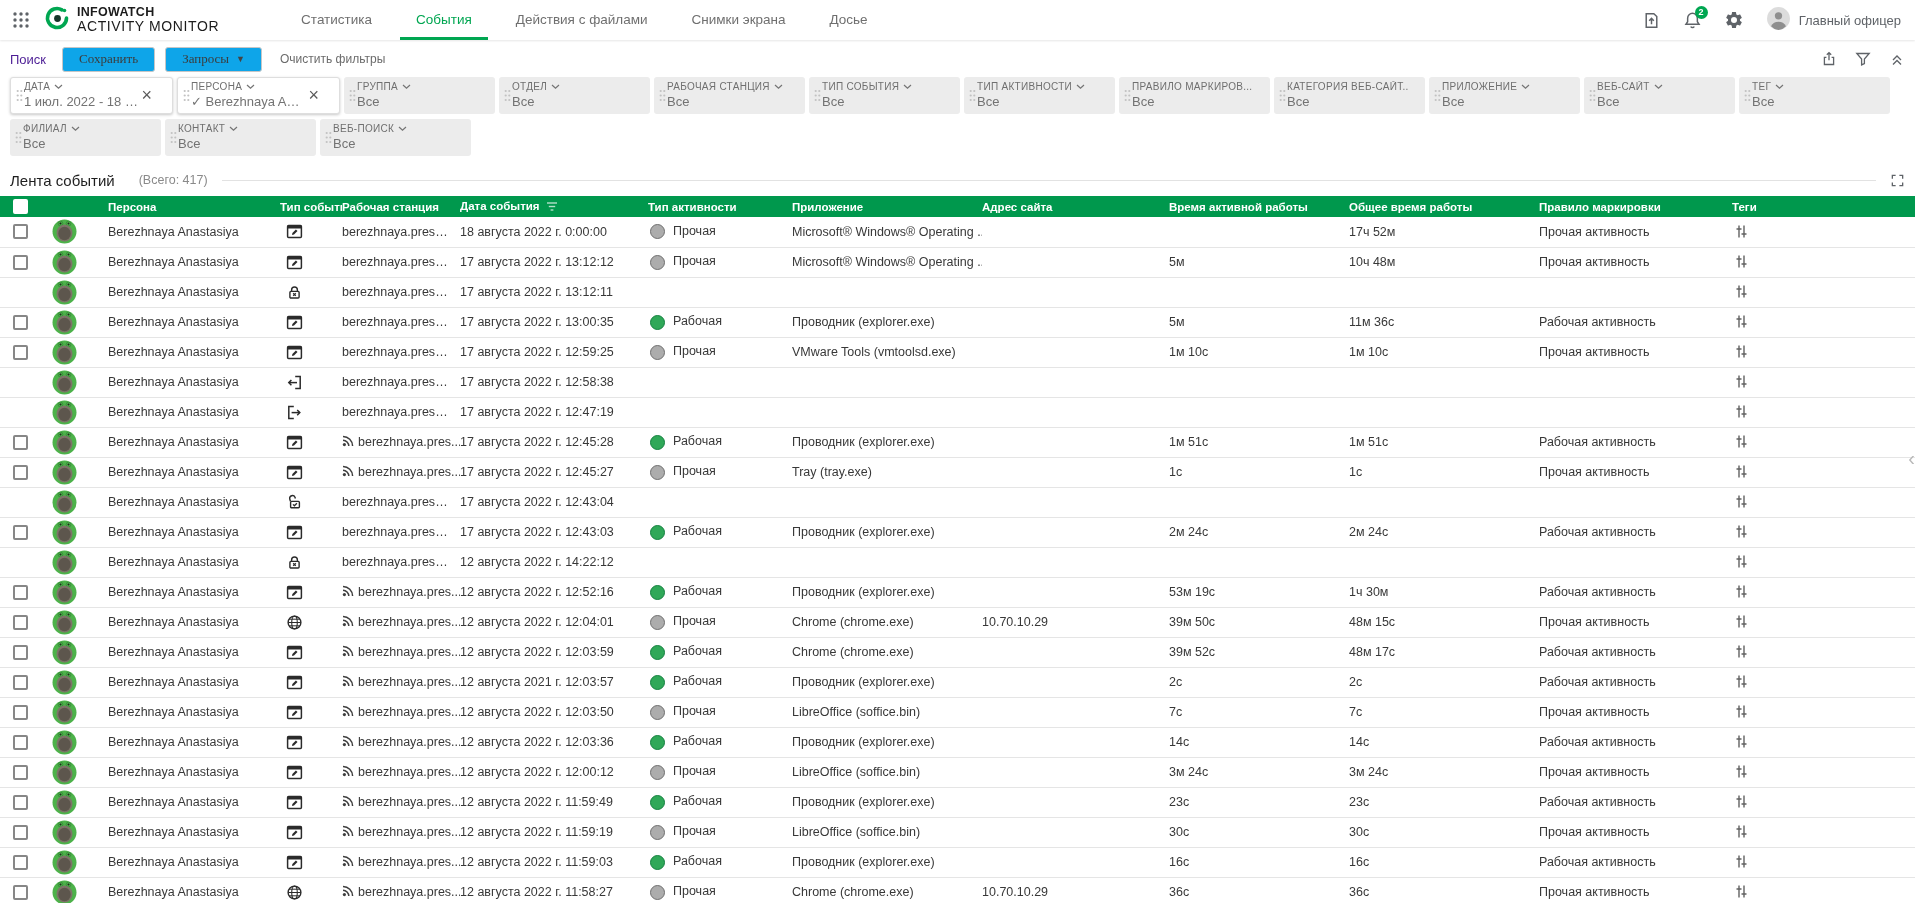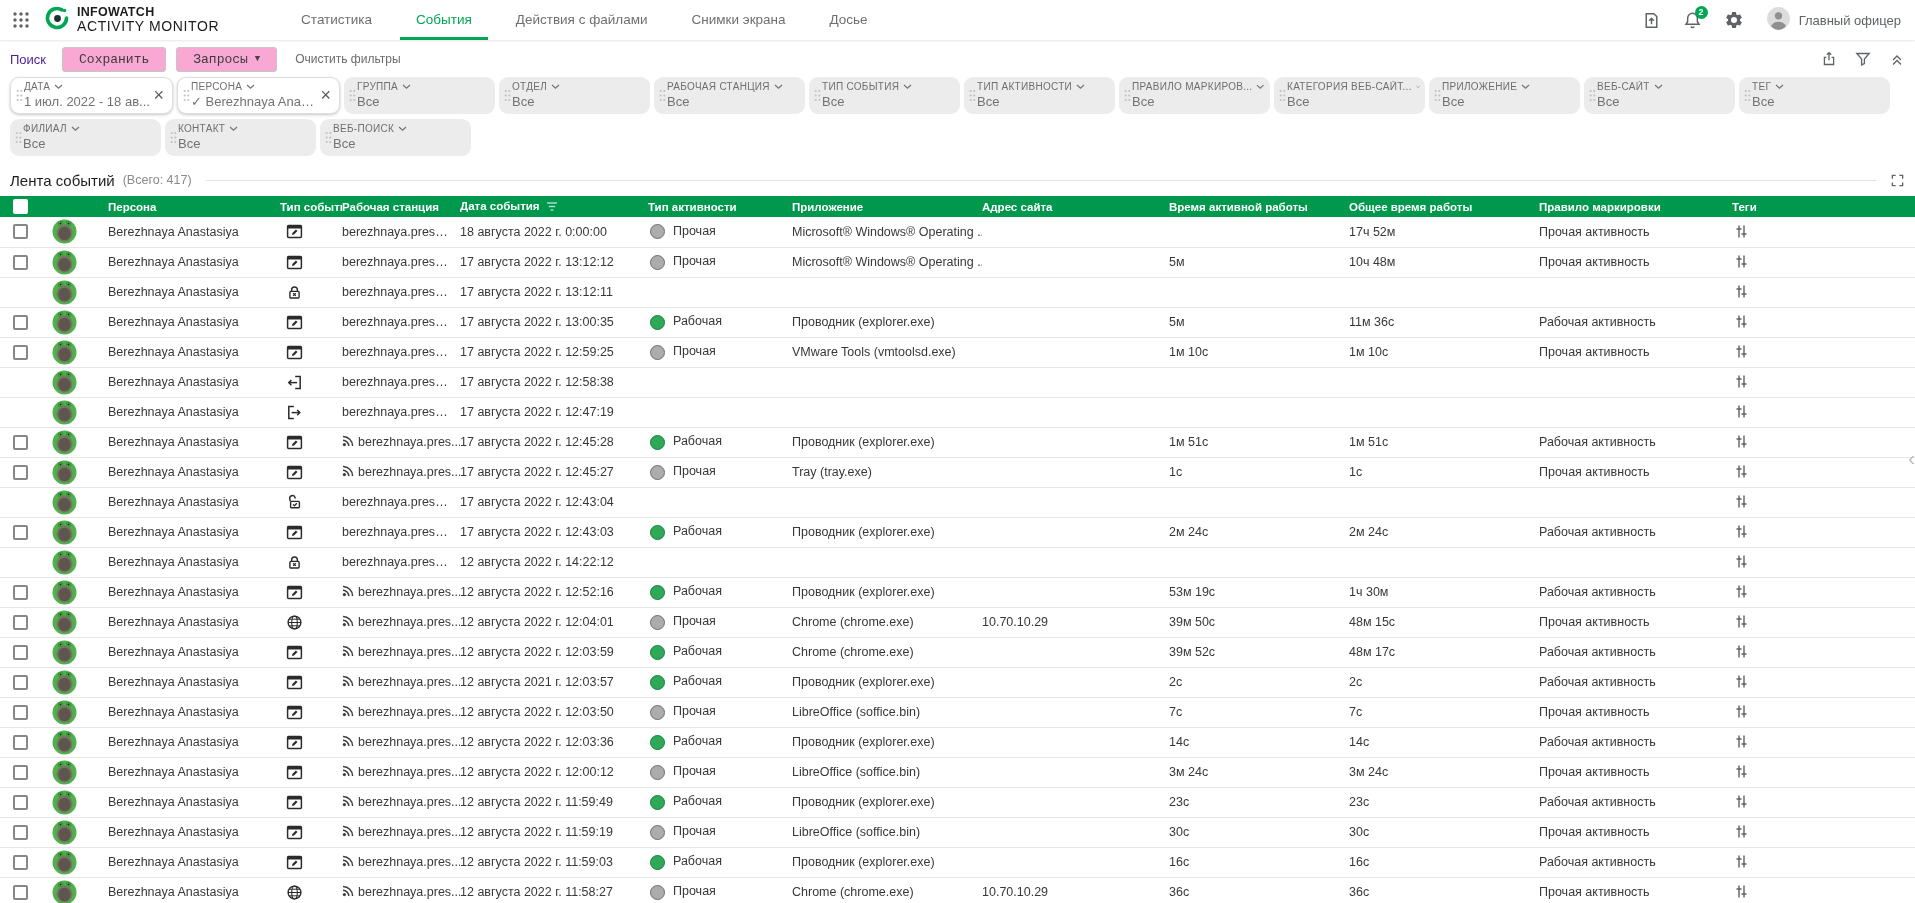--- a/index.html
+++ b/index.html
@@ -18,36 +18,36 @@
   .tab.active::after{content:"";position:absolute;left:6px;right:6px;bottom:0;height:3px;background:#00A651}
   .top-actions{margin-left:auto;display:flex;align-items:center;gap:22px}
   .icon-btn{position:relative;display:inline-flex;cursor:pointer}
   .badge{position:absolute;top:-5px;right:-6px;min-width:13px;height:13px;border-radius:50%;background:#00A651;color:#fff;font-size:9px;font-weight:bold;display:flex;align-items:center;justify-content:center}
   .user{display:flex;align-items:center;gap:8px}
   .user-name{font-size:13px;color:#5f6368;white-space:nowrap}
   
   .filter-panel{padding:6px 10px 4px 10px}
   .ftoolbar{display:flex;align-items:center;height:26px}
   .search-label{font-size:13px;color:#4c1d95;margin-right:16px}
-  .btn{height:25px;border:1px solid #c6c6c6;border-radius:3px;background:#f9a8d4;padding:0 16px;font-size:13px;color:#3c3c3c;cursor:pointer;margin-right:10px;display:inline-flex;align-items:center;gap:7px;font-family:Liberation Mono, monospace}
+  .btn{height:25px;border:1px solid #c6c6c6;border-radius:3px;background:#0ea5e9;padding:0 16px;font-size:13px;color:#3c3c3c;cursor:pointer;margin-right:10px;display:inline-flex;align-items:center;gap:7px;font-family:Liberation Serif, serif}
   .caret{font-size:9px;color:#444}
   .clear-link{font-size:12px;color:#6b6b6b;margin-left:8px;cursor:pointer}
   .ftoolbar-right{margin-left:auto;display:flex;align-items:center;gap:18px}
   .chips{display:flex;gap:4px;margin-top:5px}
-  .chip{flex:0 0 151px;height:37px;background:#ececec;border-radius:9px;display:flex;align-items:center;padding:3px 5px 4px 3px;cursor:pointer;overflow:hidden}
+  .chip{flex:0 0 151px;height:37px;background:#ececec;border-radius:3px;display:flex;align-items:center;padding:3px 17px 4px 3px;cursor:pointer;overflow:hidden}
   .chip.active{flex-basis:163px;background:#fff;border:1px solid #dedede;box-shadow:0 1px 3px rgba(0,0,0,.22)}
   .drag{display:inline-flex;flex:0 0 10px;justify-content:center}
   .chip-body{min-width:0}
   .chip-label{font-size:10px;color:#6f6f6f;letter-spacing:.3px;white-space:nowrap;display:flex;align-items:center;gap:4px;overflow:hidden}
   .chip-value{font-size:13px;color:#737373;margin-top:2px;white-space:nowrap;overflow:hidden;text-overflow:ellipsis}
   .chip-close{font-size:18px;line-height:1;color:#5c5c5c;margin-left:auto;padding:0 3px;cursor:pointer}
   
   .feed-header{display:flex;align-items:center;margin:9px 10px 0 10px;height:22px}
   .feed-title{font-size:15px;font-weight:normal;color:#1e1e1e;white-space:nowrap}
-  .feed-total{font-size:12.5px;color:#8a8a8a;margin-left:8px;white-space:nowrap}
+  .feed-total{font-size:12.5px;color:#8a8a8a;margin-left:24px;white-space:nowrap}
   .feed-rule{flex:1;border-top:1px solid #e2e2e2;margin:0 14px}
   
   table{width:100%;border-collapse:collapse;table-layout:fixed;margin-top:5px}
   thead th{background:#00984D;color:#fff;font-size:11.5px;font-weight:bold;text-align:left;height:21px;padding:0;white-space:nowrap;overflow:hidden}
   tbody td{height:30px;border-bottom:1px solid #e5e5e5;font-size:12.5px;color:#383838;padding:0 4px 0 0;white-space:nowrap;overflow:hidden;vertical-align:middle}
   tbody tr{cursor:pointer}
   .cb{width:15px;height:15px;border:2px solid #878787;border-radius:2px;background:#fff;display:inline-block;vertical-align:middle;margin-left:13px}
   .cb.head{border-color:#fff;margin-left:13px}
   .avatar{width:25px;height:25px;display:inline-block;vertical-align:middle;margin-left:16px}
   .dot{display:inline-block;width:15px;height:15px;border-radius:50%;vertical-align:middle;margin:0 8px 0 2px}

